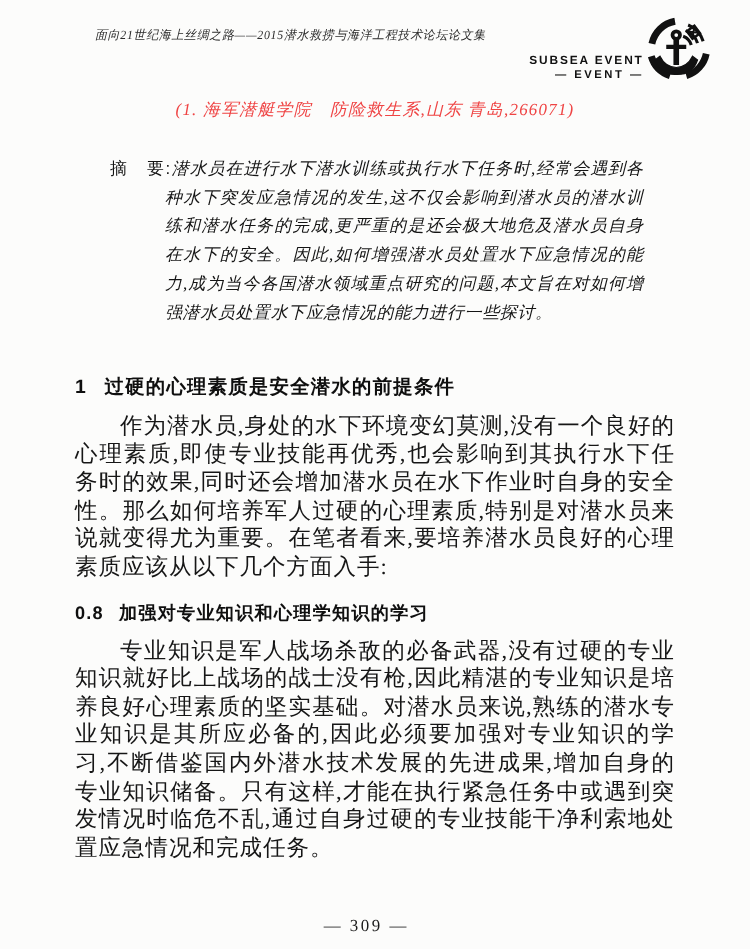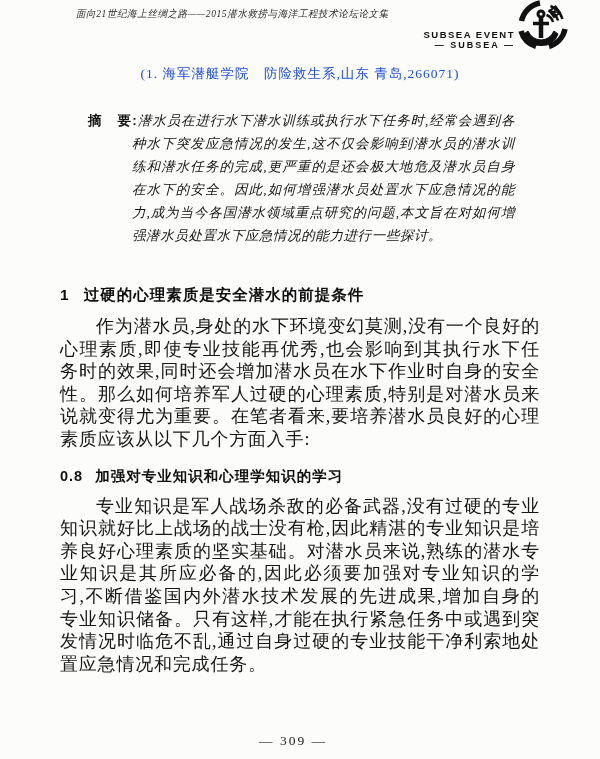--- a/index.html
+++ b/index.html
@@ -15,20 +15,21 @@
     width:600px;height:759px;
     position:relative;
     box-sizing:border-box;
     padding:0 60px;
   }
   
   .header{
     display:flex;
     justify-content:space-between;
     align-items:flex-start;
+    padding-top:14px;
     height:48px;
   }
   .proceedings{
     font-style:italic;
     font-size:9.5px;
     letter-spacing:0.6px;
     color:#2a2a2a;
     margin-left:16px;
     margin-top:8px;
     white-space:nowrap;
@@ -64,35 +65,36 @@
     font-size:14.5px;
     margin-top:26px;
     letter-spacing:1px;
     color:#1a1a1a;
   }
   .authors sup{font-size:9px;}
   .authors .gap{display:inline-block;width:10px;}
   .affiliation{
     text-align:center;
     font-size:13.5px;
+    font-style:italic;
     margin-top:17px;
     letter-spacing:1px;
-    color:#1d4ed8;
+    color:#ef4444;
   }
   
   .abstract{
     margin:26px 25px 0 28px;
     font-size:13.5px;
     line-height:23px;
     text-align:justify;
     padding-left:44px;
   }
   .abstract .label{
     font-family:"Liberation Sans","DejaVu Sans",sans-serif;
-    font-weight:bold;
+    font-weight:normal;
     font-style:normal;
     margin-left:-44px;
     letter-spacing:1px;
   }
   .abstract .atext{font-style:italic;letter-spacing:0.6px;}
   .keywords{
     margin:1px 25px 0 28px;
     font-size:13.5px;
     line-height:23px;
   }
@@ -143,21 +145,21 @@
 </head>
 <body>
 
 <div class="page">
 
   <div class="header">
     <div class="proceedings">面向21世纪海上丝绸之路——2015潜水救捞与海洋工程技术论坛论文集</div>
     <div class="logo">
       <div class="logo-text">
         <div class="l1">SUBSEA EVENT</div>
-        <div class="l2">— SUBSEA —</div>
+        <div class="l2">— EVENT —</div>
       </div>
       <svg class="emblem" viewBox="0 0 100 100" aria-hidden="true">
         <g stroke="#111" fill="none">
           <path d="M44 6 A46 46 0 0 0 7 42" stroke-width="11"></path>
           <path d="M6 62 A46 46 0 0 0 36 93" stroke-width="11"></path>
           <path d="M94 58 A46 46 0 0 1 62 93" stroke-width="11"></path>
           <path d="M57 30 A21 21 0 0 1 70 44" stroke-width="5"></path>
           <path d="M61 21 A31 31 0 0 1 80 41" stroke-width="5"></path>
           <path d="M65 12 A41 41 0 0 1 89 38" stroke-width="5"></path>
           <path d="M63 22 L75 13 L84 25 L72 34 Z" stroke-width="4"></path>

